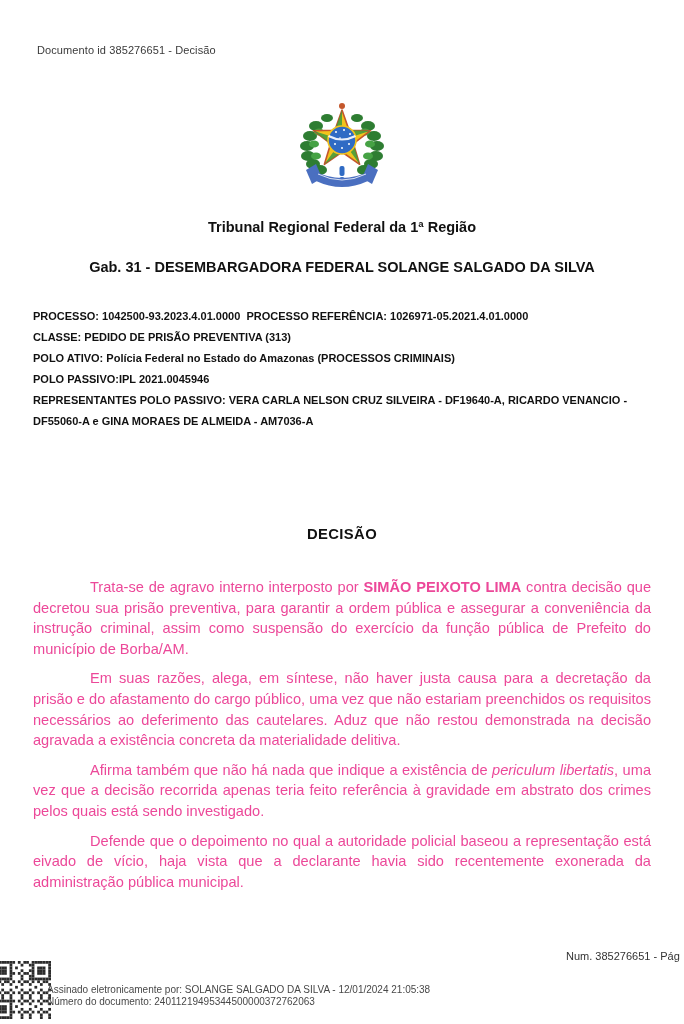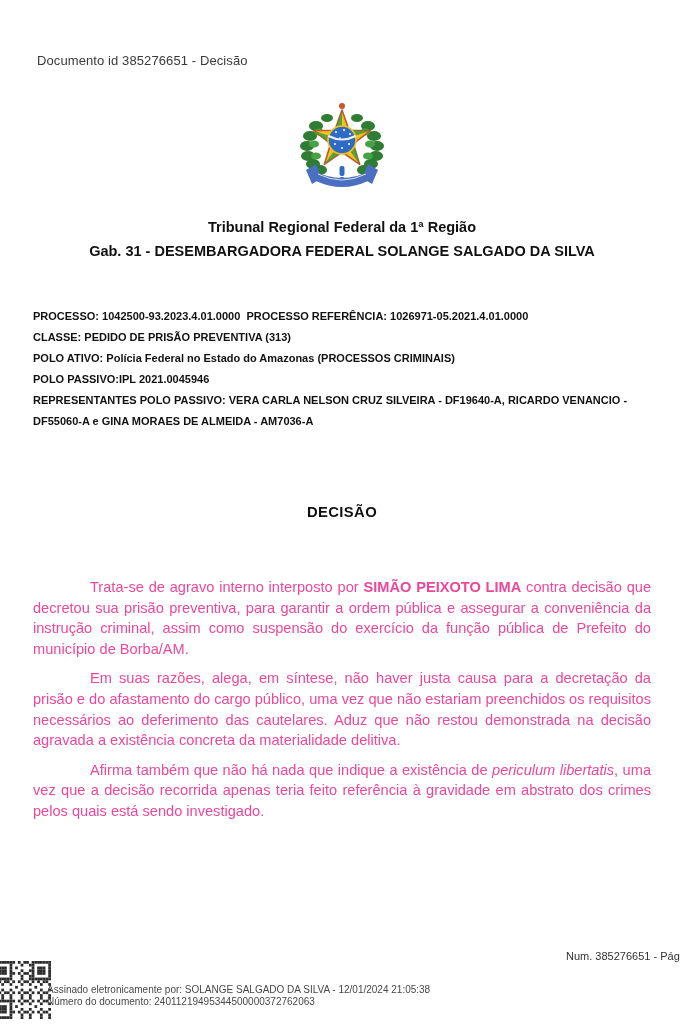--- a/index.html
+++ b/index.html
@@ -7,52 +7,52 @@
     width: 684px; height: 1024px;
     background: #ffffff;
     overflow: hidden;
     font-family: "Liberation Sans", sans-serif;
     color: #1c1c1c;
     position: relative;
   }
   .abs { position: absolute; }
 
   .doc-header {
-    left: 12px; top: 53px;
-    font-size: 13px; color: #3a3a3a;
+    left: 12px; top: 44px;
+    font-size: 11px; color: #3a3a3a;
     letter-spacing: 0.1px;
     padding-left: 25px;
   }
 
   .arms {
     left: 50%; top: 94px;
     transform: translateX(-50%);
     width: 100px; height: 102px;
   }
 
   .court-block {
     left: 0; right: 0; top: 219px;
     text-align: center;
     font-weight: bold;
     font-size: 14.5px;
     color: #111;
   }
-  .court-block .line2 { margin-top: 8px; }
+  .court-block .line2 { margin-top: 24px; }
 
   .process-block {
     left: 33px; right: 32px; top: 306px;
     font-weight: bold;
     font-size: 11px;
     line-height: 21px;
     color: #111;
     white-space: pre-wrap;
   }
 
   .decision-heading {
-    left: 0; right: 0; top: 504px;
+    left: 0; right: 0; top: 526px;
     text-align: center;
     font-weight: bold;
     font-size: 14.8px;
     letter-spacing: 0.4px;
     color: #111;
   }
 
   .body-block {
     left: 33px; right: 33px; top: 577px;
     font-size: 14.6px;
@@ -161,20 +161,21 @@
 </div>
 
 <div class="abs process-block"><div>PROCESSO: 1042500-93.2023.4.01.0000  PROCESSO REFERÊNCIA: 1026971-05.2021.4.01.0000</div><div>CLASSE: PEDIDO DE PRISÃO PREVENTIVA (313)</div><div>POLO ATIVO: Polícia Federal no Estado do Amazonas (PROCESSOS CRIMINAIS)</div><div>POLO PASSIVO:IPL 2021.0045946</div><div>REPRESENTANTES POLO PASSIVO: VERA CARLA NELSON CRUZ SILVEIRA - DF19640-A, RICARDO VENANCIO - DF55060-A e GINA MORAES DE ALMEIDA - AM7036-A</div></div>
 
 <div class="abs decision-heading">DECISÃO</div>
 
 <div class="abs body-block">
     <p class="body-para"><span>Trata-se de agravo interno interposto por </span><span class="bold">SIMÃO PEIXOTO LIMA</span><span> contra decisão que decretou sua prisão preventiva, para garantir a ordem pública e assegurar a conveniência da instrução criminal, assim como suspensão do exercício da função pública de Prefeito do município de Borba/AM.</span></p>
     <p class="body-para"><span>Em suas razões, alega, em síntese, não haver justa causa para a decretação da prisão e do afastamento do cargo público, uma vez que não estariam preenchidos os requisitos necessários ao deferimento das cautelares. Aduz que não restou demonstrada na decisão agravada a existência concreta da materialidade delitiva.</span></p>
     <p class="body-para"><span>Afirma também que não há nada que indique a existência de </span><span class="italic">periculum libertatis</span><span>, uma vez que a decisão recorrida apenas teria feito referência à gravidade em abstrato dos crimes pelos quais está sendo investigado.</span></p>
+    <p class="body-para"><span>Defende que o depoimento no qual a autoridade policial baseou a representação está eivado de vício, haja vista que a declarante havia sido recentemente exonerada da administração pública municipal.</span></p>
   </div>
 
 <div class="abs qr">
   <svg viewBox="0 0 58 58" id="qr-svg">
       <rect x="0.00" y="0.00" width="2.76" height="2.76"></rect>
       <rect x="2.76" y="0.00" width="2.76" height="2.76"></rect>
       <rect x="5.52" y="0.00" width="2.76" height="2.76"></rect>
       <rect x="8.29" y="0.00" width="2.76" height="2.76"></rect>
       <rect x="11.05" y="0.00" width="2.76" height="2.76"></rect>
       <rect x="13.81" y="0.00" width="2.76" height="2.76"></rect>

